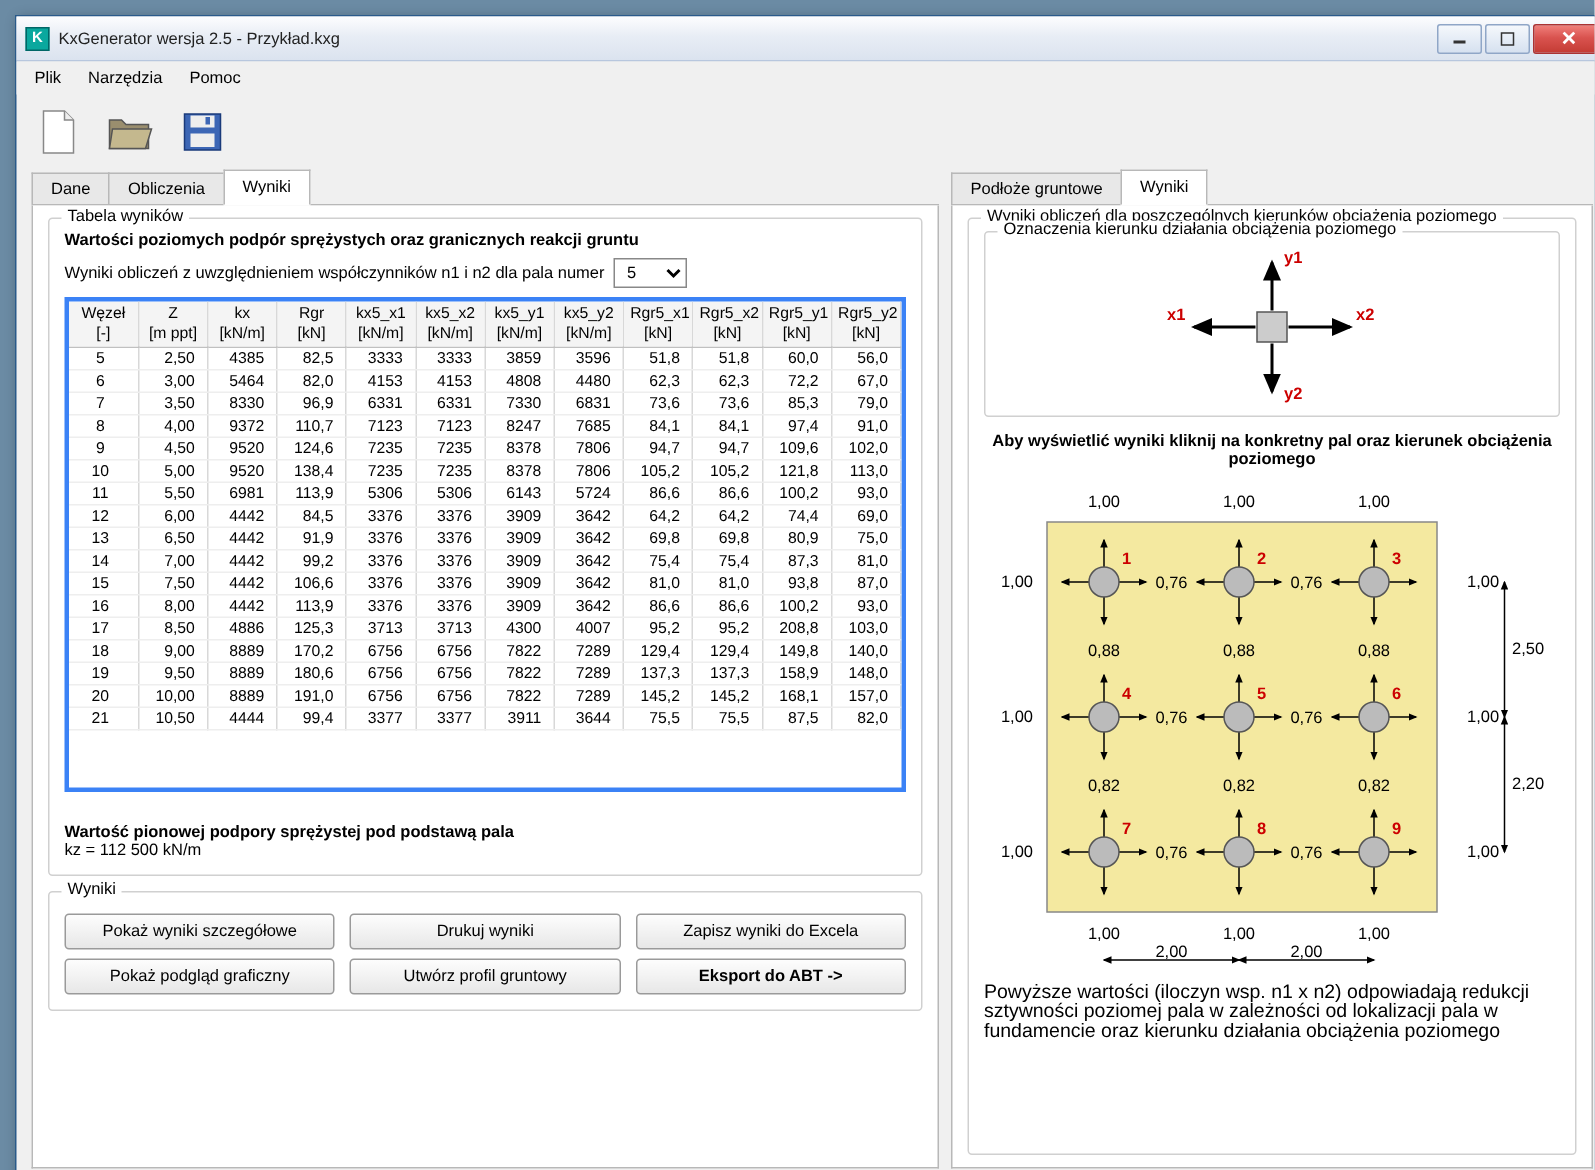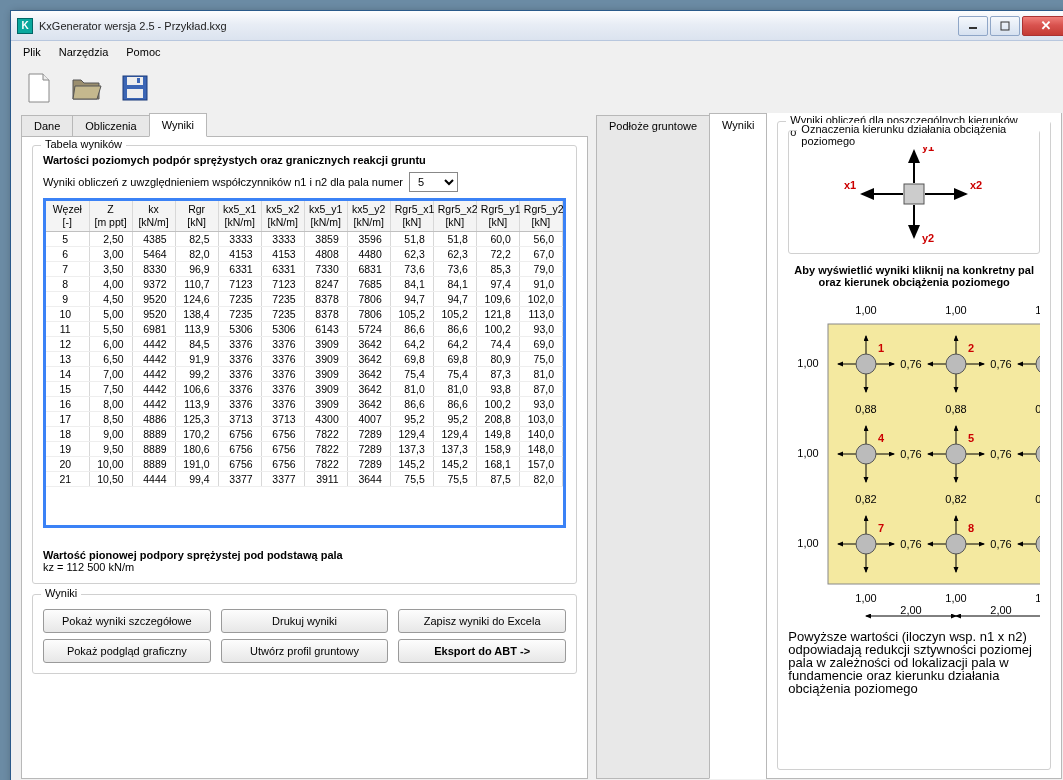--- a/index.html
+++ b/index.html
@@ -10,21 +10,21 @@
 .titlebar .title { flex:1; color:#222; }
 .winbtns { display:flex; gap:2px; }
 .winbtn { width:30px; height:20px; border:1px solid #8fa6c7; background:linear-gradient(#f5f8fc,#d6e1f0); border-radius:2px; display:flex; align-items:center; justify-content:center; }
 .winbtn.close { width:48px; background:linear-gradient(#f07f7a,#d9534f 45%,#c43c35); border-color:#a33; color:#fff; font-weight:bold; font-size:13px; }
 .menubar { height:22px; background:#f0f0f0; display:flex; align-items:center; padding:0 4px; gap:2px; }
 .menuitem { padding:2px 8px; cursor:default; }
 .toolbar { height:50px; padding:6px 10px; display:flex; gap:12px; align-items:center; }
 .toolbtn { width:36px; height:36px; display:flex; align-items:center; justify-content:center; cursor:default; }
 .content { flex:1; display:flex; gap:8px; padding:0 10px 10px; }
 .leftcol { flex:1; display:flex; flex-direction:column; }
-.rightcol { width:466px; display:flex; flex-direction:row; }
+.rightcol { width:428px; display:flex; flex-direction:column; }
 .tabs { display:flex; border-bottom:1px solid #b8b8b8; background:#f0f0f0; }
 .tab { padding:4px 12px; border:1px solid #b8b8b8; border-bottom:none; background:#e8e8e8; margin-right:-1px; margin-top:2px; cursor:default; }
 .tab.active { background:#fff; border-bottom:1px solid #fff; margin-bottom:-1px; margin-top:0; padding-top:5px; }
 .tabbody { flex:1; background:#fff; border:1px solid #b8b8b8; border-top:none; padding:8px 10px; overflow:hidden; }
 .group { border:1px solid #d0d0d0; border-radius:3px; padding:8px 10px 10px; margin-bottom:10px; position:relative; }
 .group>.gtitle { position:absolute; top:-8px; left:8px; background:#fff; padding:0 4px; }
 .bold { font-weight:bold; }
 .row { display:flex; align-items:center; gap:6px; margin:6px 0; }
 select { border:1px solid #888; background:#fff; padding:1px 16px 1px 4px; height:20px; }
 .tablewrap { border:3px solid #3b82f6; height:330px; overflow-y:scroll; overflow-x:hidden; }

